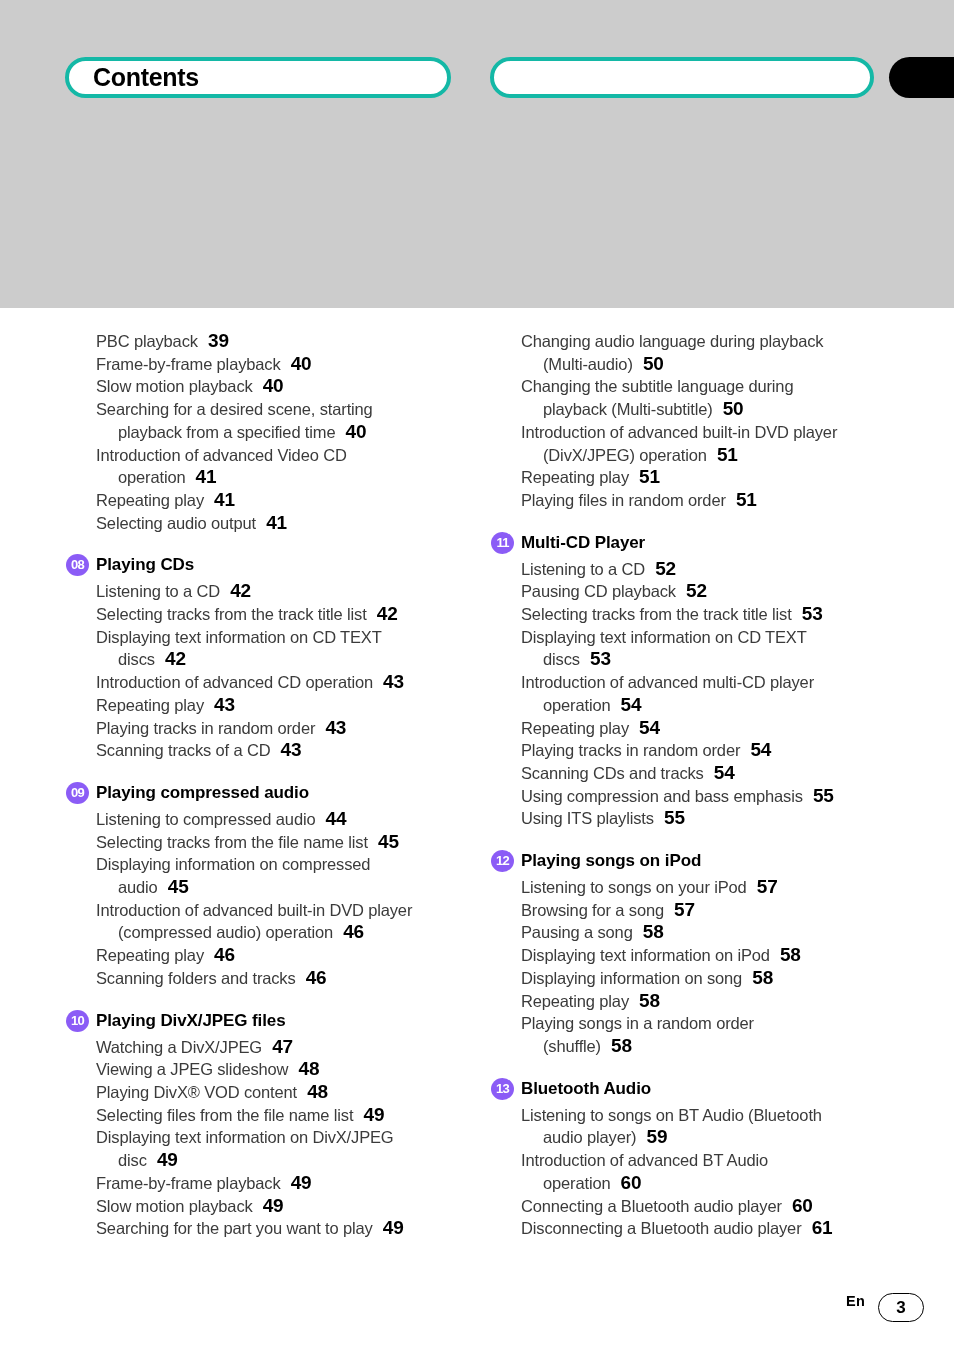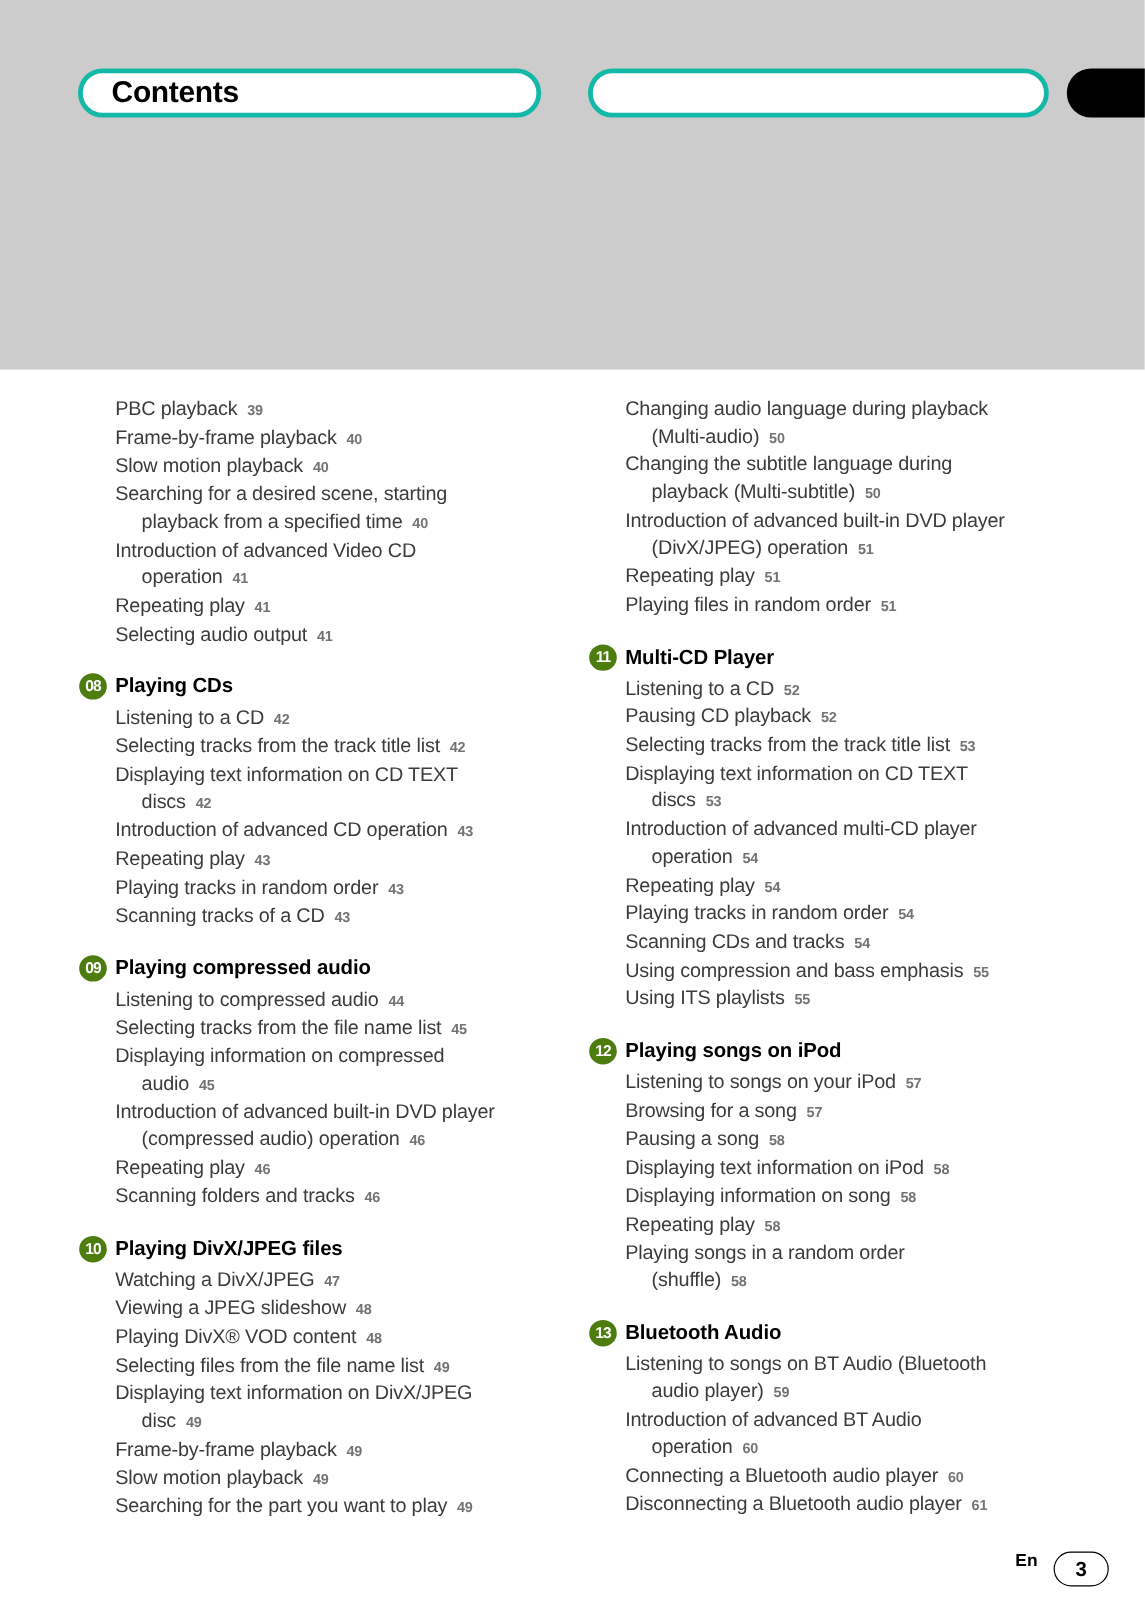--- a/index.html
+++ b/index.html
@@ -94,21 +94,21 @@
     position: relative;
     margin-bottom: 1px;
     height: 26px;
   }
   .chapter-badge {
     position: absolute;
     left: -30px;
     top: 1px;
     width: 23px;
     height: 22px;
-    background: #4d7c0f;
+    background: #8b5cf6;
     border-radius: 50%;
     color: #ffffff;
     font-size: 13px;
     font-weight: bold;
     line-height: 22px;
     text-align: center;
     letter-spacing: -0.8px;
   }
   .chapter-title {
     font-size: 17px;
@@ -125,22 +125,22 @@
     color: #3b3b3b;
     line-height: 22.7px;
     letter-spacing: -0.15px;
   }
   .entry .cont {
     display: block;
     padding-left: 22px;
   }
   .entry .pg {
     font-weight: bold;
-    color: #737373;
-    font-size: 12px;
+    color: #000000;
+    font-size: 19px;
     padding-left: 5px;
   }
 
   
   #footer {
     position: absolute;
     right: 30px;
     bottom: 30px;
     display: flex;
     align-items: flex-start;

